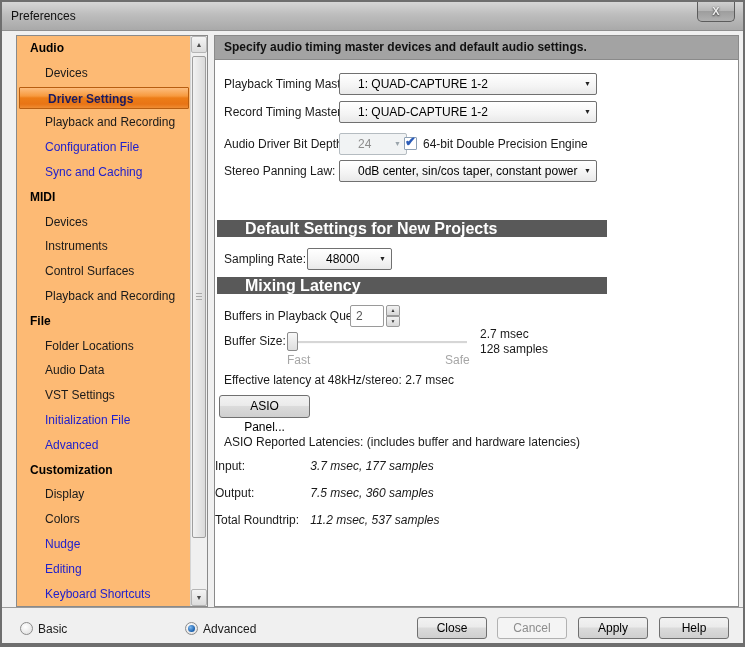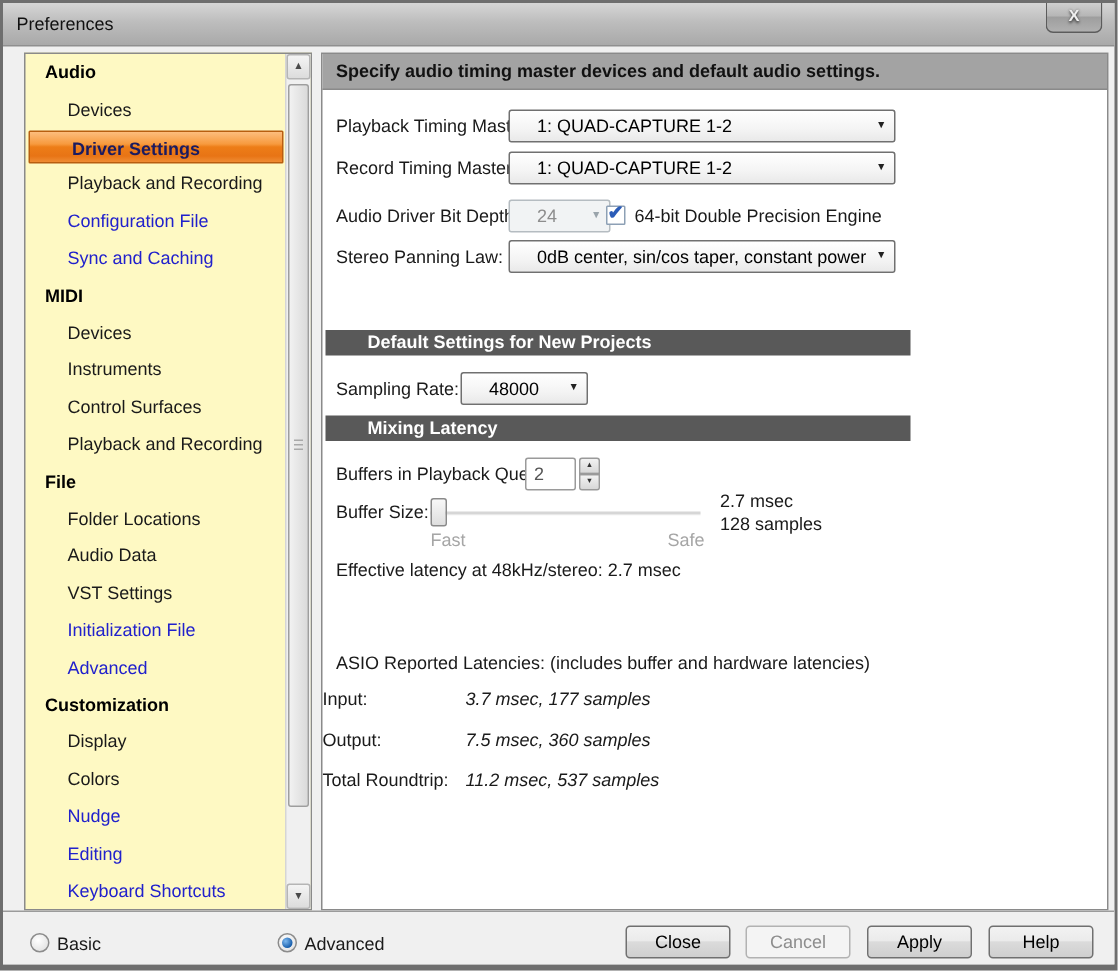--- a/index.html
+++ b/index.html
@@ -20,21 +20,21 @@
   .close-btn {
     position:absolute; top:0; right:8px; width:38px; height:20px;
     border:1px solid #5c5c5c; border-top:none; border-radius:0 0 5px 5px;
     background:linear-gradient(180deg,#cfcfcf 0%,#b6b6b6 45%,#9e9e9e 50%,#b0b0b0 100%);
     text-align:center; line-height:18px; font-weight:bold; font-size:11px;
     color:#efefef; text-shadow:0 1px 2px #3c3c3c, 0 0 1px #555; cursor:default;
   }
   
   .sidebar {
     position:absolute; left:14px; top:33px; width:192px; height:572px;
-    background:#fef9c3; border:1px solid #8a8a8a;
+    background:#fdba74; border:1px solid #8a8a8a;
   }
   .nav-list { position:absolute; left:0; top:0; right:17px; bottom:0; overflow:hidden; }
   .nav-item { height:24.8px; line-height:24.8px; padding-left:28px; font-size:12px; color:#1a1a1a; white-space:nowrap; cursor:default; }
   .nav-item.hdr { padding-left:13px; font-weight:bold; color:#000; }
   .nav-item.link { color:#2121cc; }
   .nav-item.sel {
     margin:1px 1px 1px 2px; height:22.8px; line-height:22.8px;
     background:linear-gradient(180deg,#fdbd7d 0%,#f headline 0%,#f79a3e 40%,#ed7d17 50%,#e87415 80%,#ef8c33 100%);
     background:linear-gradient(180deg,#fdbd7d 0%,#f79a3e 40%,#ed7d17 50%,#e87415 80%,#ef8c33 100%);
     border:1px solid #b85e10; border-radius:1px;
@@ -77,21 +77,21 @@
   .combo .arrow { position:absolute; right:5px; top:0; line-height:20px; font-size:7px; color:#222; }
   .combo.disabled { border-color:#b5bcc1; background:#f1f3f4; color:#8d8d8d; }
   .combo.disabled .arrow { color:#9aa4ab; }
   .checkbox {
     position:absolute; width:13px; height:13px; background:#fff;
     border:1px solid #8da0b5; border-radius:1px;
   }
   .checkbox .check { position:absolute; left:0px; top:-4px; font-size:13px; font-weight:bold; color:#2b5cb8; }
   .sec-hdr {
     position:absolute; left:2px; width:390px; height:17px;
-    background:#595959; color:#fff; font-weight:bold; font-size:12px;
+    background:#595959; color:#fff; font-weight:bold; font-size:16px;
     line-height:17px; padding-left:28px;
   }
   .spin-input {
     position:absolute; width:34px; height:22px; border:1px solid #9a9a9a; border-radius:2px;
     background:#fff; line-height:20px; padding-left:5px; color:#555;
   }
   .spinner { position:absolute; width:14px; height:22px; }
   .spin-btn {
     position:absolute; left:0; width:14px; height:11px;
     background:linear-gradient(180deg,#f2f2f2,#d8d8d8);
@@ -235,20 +235,21 @@
     <div class="lbl" style="left:9px; top:294px;text-align:right;">Buffer Size:</div>
     <div class="slider-track" style="left:72px; top:305px; width:180px;"></div>
     <div class="slider-thumb" style="left:72px; top:296px;"></div>
     <div class="val-line" style="left:265px; top:291px;">2.7 msec</div>
     <div class="val-line" style="left:265px; top:306px;">128 samples</div>
     <div class="minmax" style="left:72px; top:317px;">Fast</div>
     <div class="minmax" style="left:230px; top:317px;">Safe</div>
 
     <div class="val-line" style="left:9px; top:337px;">Effective latency at 48kHz/stereo:  2.7 msec</div>
 
+    <div class="push-btn" style="left:4px; top:359px; width:91px;">ASIO Panel...</div>
 
     <div class="val-line" style="left:9px; top:399px;">ASIO Reported Latencies: (includes buffer and hardware latencies)</div>
     <div class="lat-row" style="top:423px;">
       <span class="lat-label">Input:</span>
       <span class="lat-value">3.7 msec, 177 samples</span>
     </div>
     <div class="lat-row" style="top:450px;">
       <span class="lat-label">Output:</span>
       <span class="lat-value">7.5 msec, 360 samples</span>
     </div>

